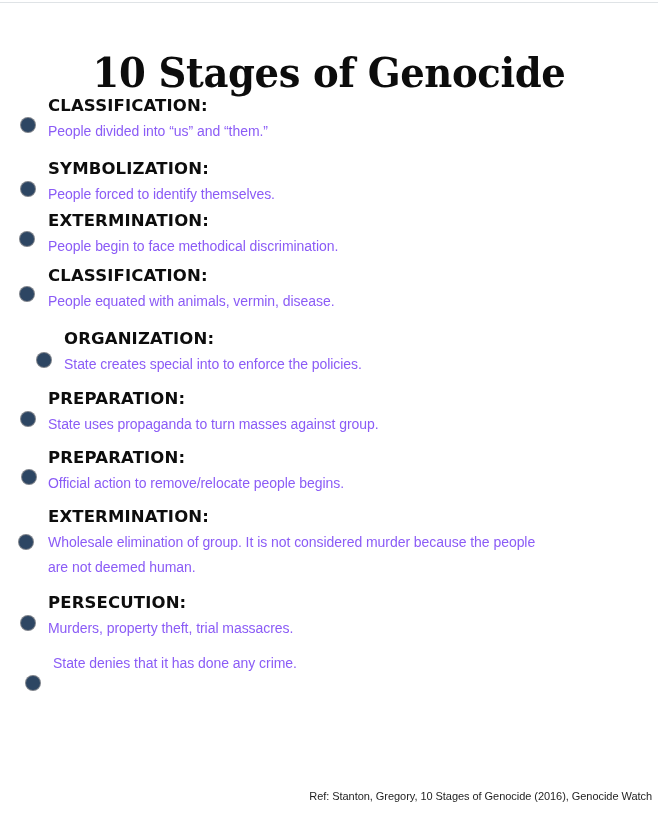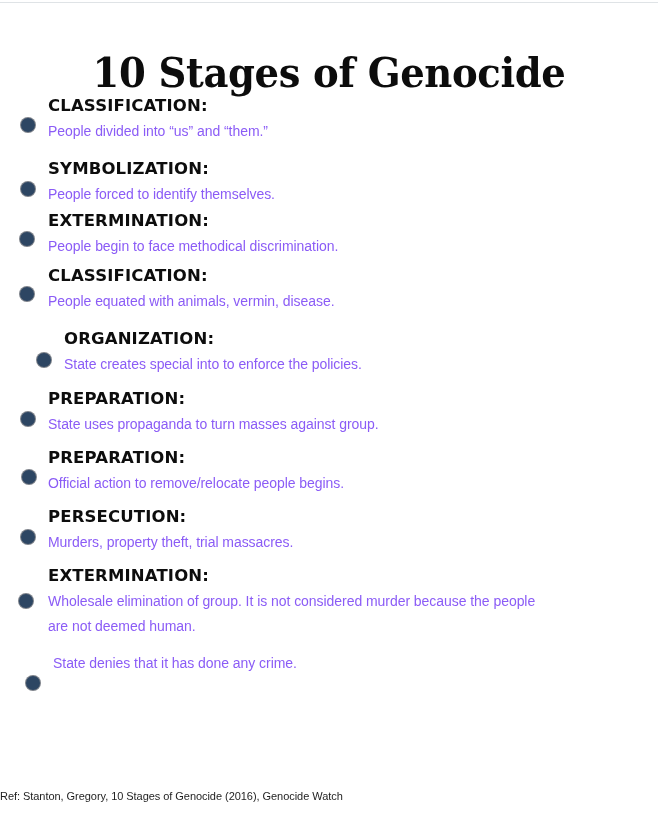--- a/index.html
+++ b/index.html
@@ -123,22 +123,23 @@
   .stage.s-extermination   { margin-bottom: 12px; }
   .stage.s-extermination .bullet { top: 29px; left: 19px; }
 
   .stage.s-denial          { margin-bottom: 0; padding-left: 53px; }
   .stage.s-denial .bullet { top: 25px; left: 26px; }
 
   
   #footer-ref {
     position: absolute;
     top: 789px;
-    left: 0;
+    left: 12px;
     width: 640px;
+    text-align: right;
     font-family: "Liberation Sans", "DejaVu Sans", sans-serif;
     font-size: 11px;
     line-height: 14px;
     letter-spacing: -0.05px;
     color: #1e1e1e;
   }
 </style>
 </head>
 <body>
 
@@ -185,32 +186,32 @@
       <div class="stage-title">PREPARATION:</div>
       <div class="stage-desc">State uses propaganda to turn masses against group.</div>
     </div>
 
     <div class="stage s-preparation">
       <span class="bullet"></span>
       <div class="stage-title">PREPARATION:</div>
       <div class="stage-desc">Official action to remove/relocate people begins.</div>
     </div>
 
+    <div class="stage s-extermination">
+      <span class="bullet"></span>
+      <div class="stage-title">EXTERMINATION:</div>
+      <div class="stage-desc" style="max-width:500px;">Wholesale elimination of group. It is not considered murder because the people are not deemed human.</div>
+    </div>
+
     <div class="stage s-persecution">
       <span class="bullet"></span>
       <div class="stage-title">PERSECUTION:</div>
       <div class="stage-desc">Murders, property theft, trial massacres.</div>
     </div>
 
-    <div class="stage s-extermination">
-      <span class="bullet"></span>
-      <div class="stage-title">EXTERMINATION:</div>
-      <div class="stage-desc" style="max-width:500px;">Wholesale elimination of group. It is not considered murder because the people are not deemed human.</div>
-    </div>
-
     <div class="stage s-denial">
       <span class="bullet"></span>
       <div class="stage-desc">State denies that it has done any crime.</div>
     </div>
 
   </div>
 
   <div id="footer-ref">Ref: Stanton, Gregory, 10 Stages of Genocide (2016), Genocide Watch</div>
 
 </div>

